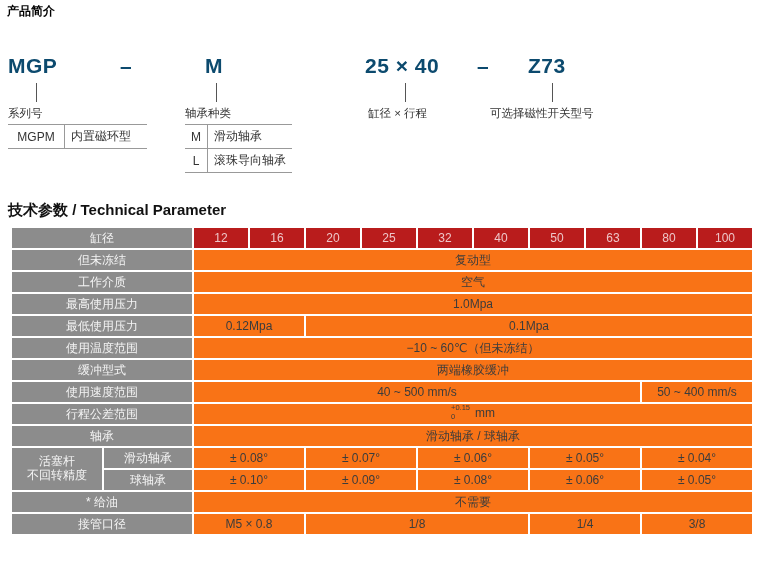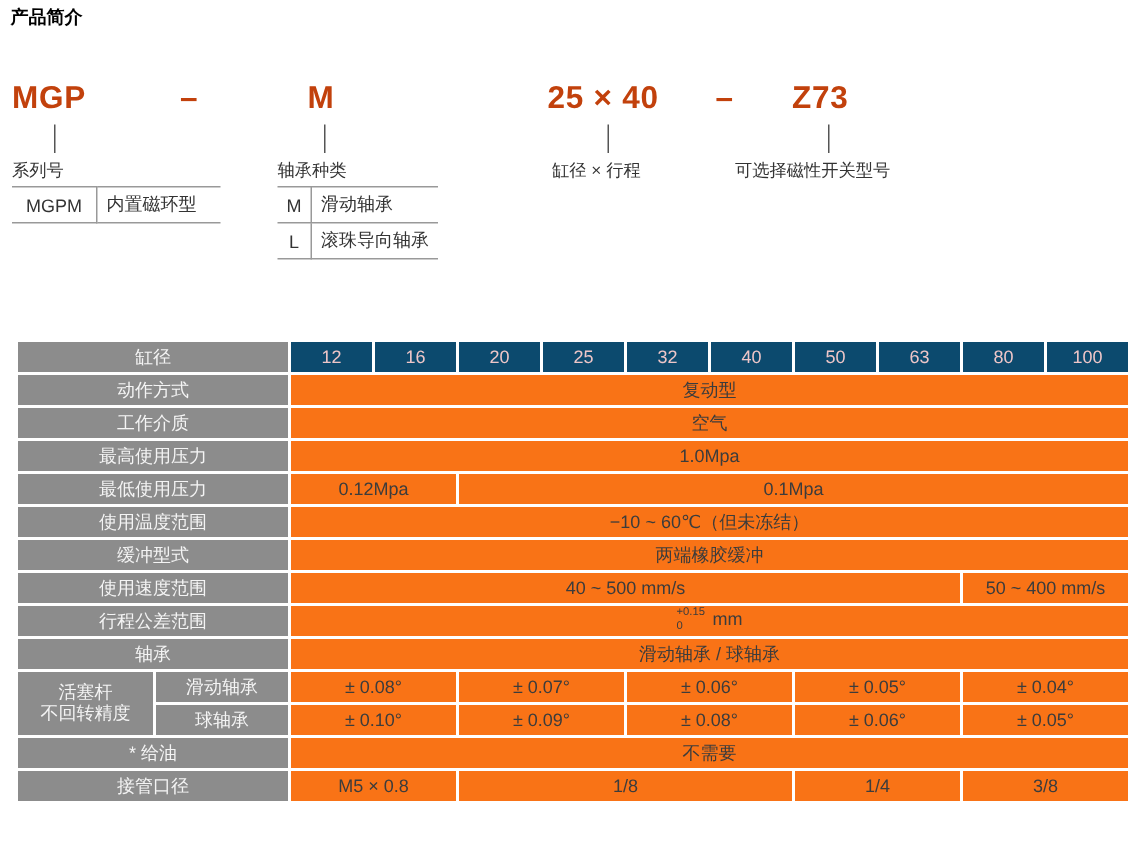--- a/index.html
+++ b/index.html
@@ -5,36 +5,36 @@
   html,body{margin:0;padding:0;background:#ffffff;}
   .page{
     position:relative;width:761px;height:563px;background:#ffffff;
     font-family:"Liberation Sans","DejaVu Sans",sans-serif;color:#1a1a1a;
     overflow:hidden;
   }
   .abs{position:absolute;}
   .section-label{left:7px;top:3px;font-size:12px;font-weight:bold;color:#000;}
   .h1{left:8px;top:25px;font-size:15px;font-weight:bold;color:#111;}
   .h2{left:8px;top:201px;font-size:15px;font-weight:bold;color:#111;}
-  .code-part{top:54px;font-size:21px;font-weight:bold;color:#c2410c;letter-spacing:0.5px;}
+  .code-part{top:54px;font-size:21px;font-weight:bold;color:#0c4a6e;letter-spacing:0.5px;}
   .tick{width:1px;height:19px;background:#555;top:83px;}
   .small-label{top:106px;font-size:11.5px;color:#333;}
   .mini{border-collapse:collapse;font-size:12px;color:#333;}
   .mini td{border-top:1px solid #999;border-bottom:1px solid #999;height:23px;padding:0 6px;}
   .mini td.code{border-right:1px solid #999;text-align:center;padding:0 4px;}
   .tech-table{
     position:absolute;left:10px;top:226px;width:744px;
     border-collapse:separate;border-spacing:2px;table-layout:fixed;
   }
   .tech-table th,.tech-table td{
     height:20px;padding:0 14px;text-align:center;vertical-align:middle;
     font-weight:normal;font-size:12px;white-space:nowrap;overflow:hidden;
   }
   .lbl{background:#8c8c8c;color:#f4f4f4;}
-  .red{background:#0c4a6e;color:#eec6c8;}
+  .red{background:#b91c1c;color:#eec6c8;}
   .val{background:#f97316;color:#3c3c3c;}
   .rot{line-height:1.15;}
   .tol{display:inline-block;vertical-align:middle;font-size:7.5px;line-height:1.15;text-align:left;margin-right:5px;position:relative;top:-1px;color:#3c3c3c;}
   .tol span{display:block;}
   .footnote{left:12px;top:543px;font-size:11.5px;color:#333;}
 </style>
 </head>
 <body>
 
 <div class="page">
@@ -74,20 +74,21 @@
       <td class="code" style="width:14px">M</td>
       <td>滑动轴承</td>
     </tr>
     <tr>
       <td class="code">L</td>
       <td>滚珠导向轴承</td>
     </tr>
   </tbody>
     </table>
 
+  <div class="abs h2">技术参数 / Technical Parameter</div>
 
   <table class="tech-table">
     <colgroup>
       <col style="width:90px">
         <col style="width:88px">
       <col style="width:54px">
         <col style="width:54px">
         <col style="width:54px">
         <col style="width:54px">
         <col style="width:54px">
@@ -107,21 +108,21 @@
       <td class="red">25</td>
       <td class="red">32</td>
       <td class="red">40</td>
       <td class="red">50</td>
       <td class="red">63</td>
       <td class="red">80</td>
       <td class="red">100</td>
     </tr>
 
     <tr>
-      <th colspan="2" class="lbl">动作方式</th>
+      <th colspan="2" class="lbl">但未冻结</th>
       <td colspan="10" class="val">复动型</td>
     </tr>
 
     <tr>
       <th colspan="2" class="lbl">工作介质</th>
       <td colspan="10" class="val">空气</td>
     </tr>
 
     <tr>
       <th colspan="2" class="lbl">最高使用压力</th>

